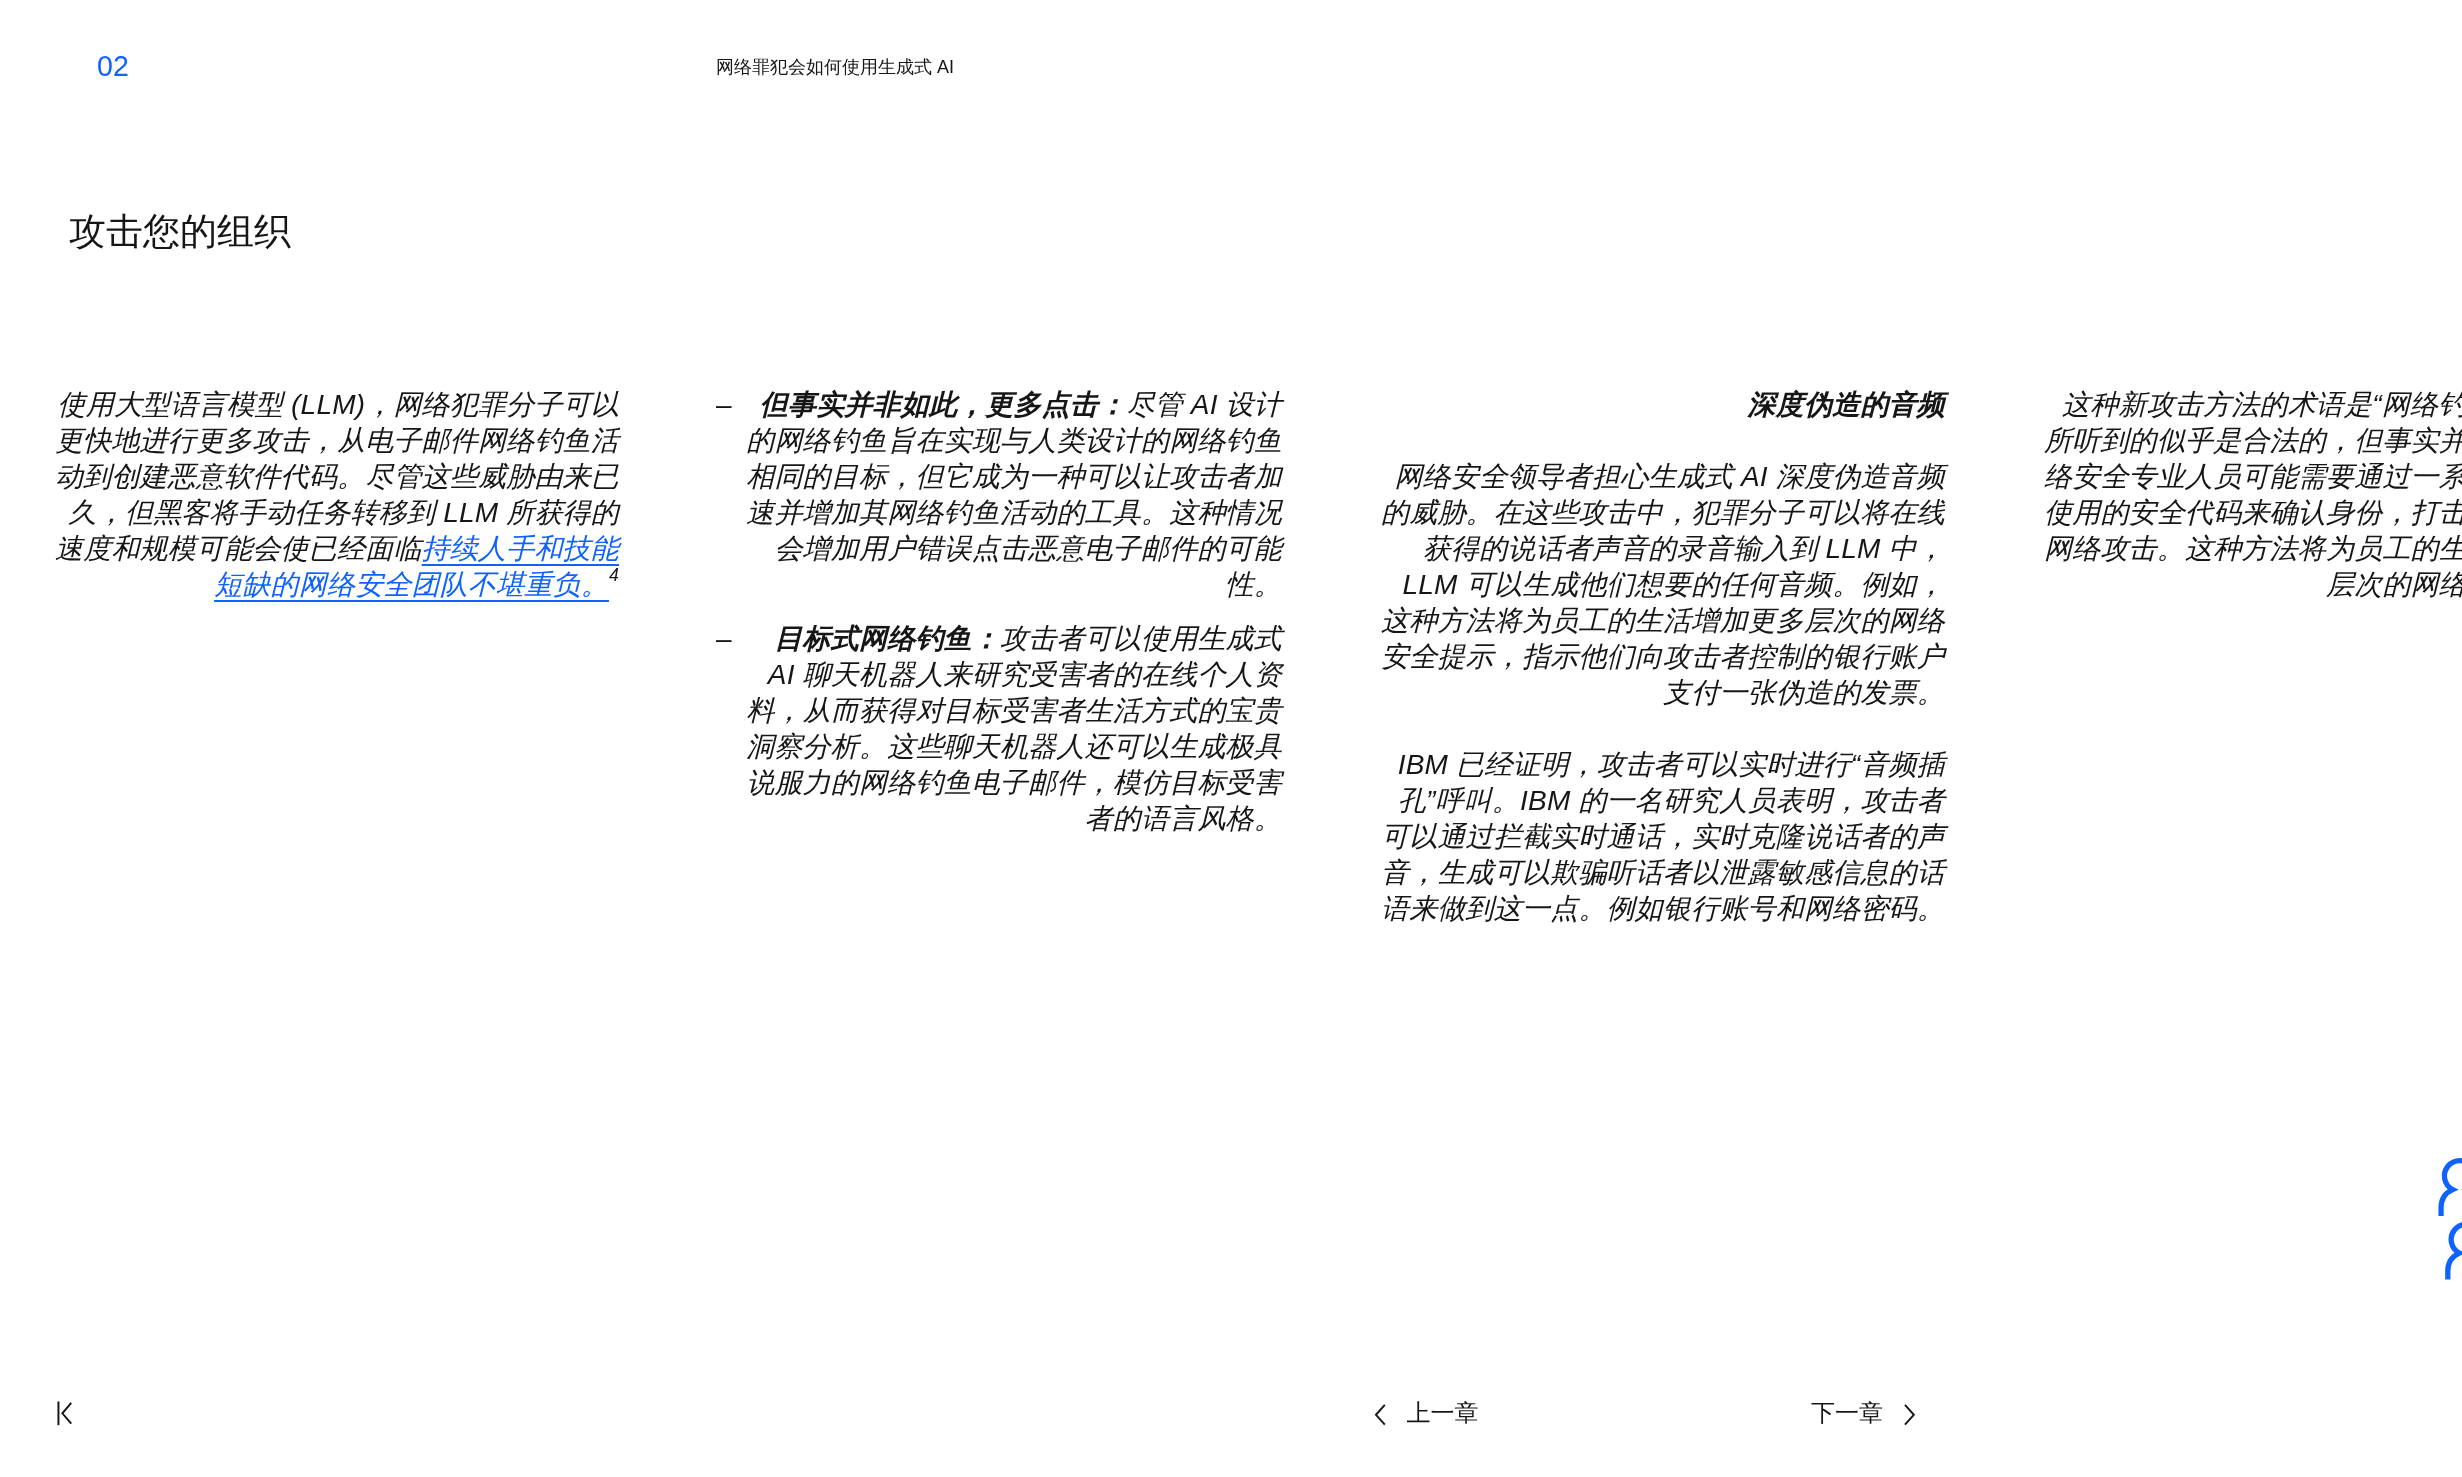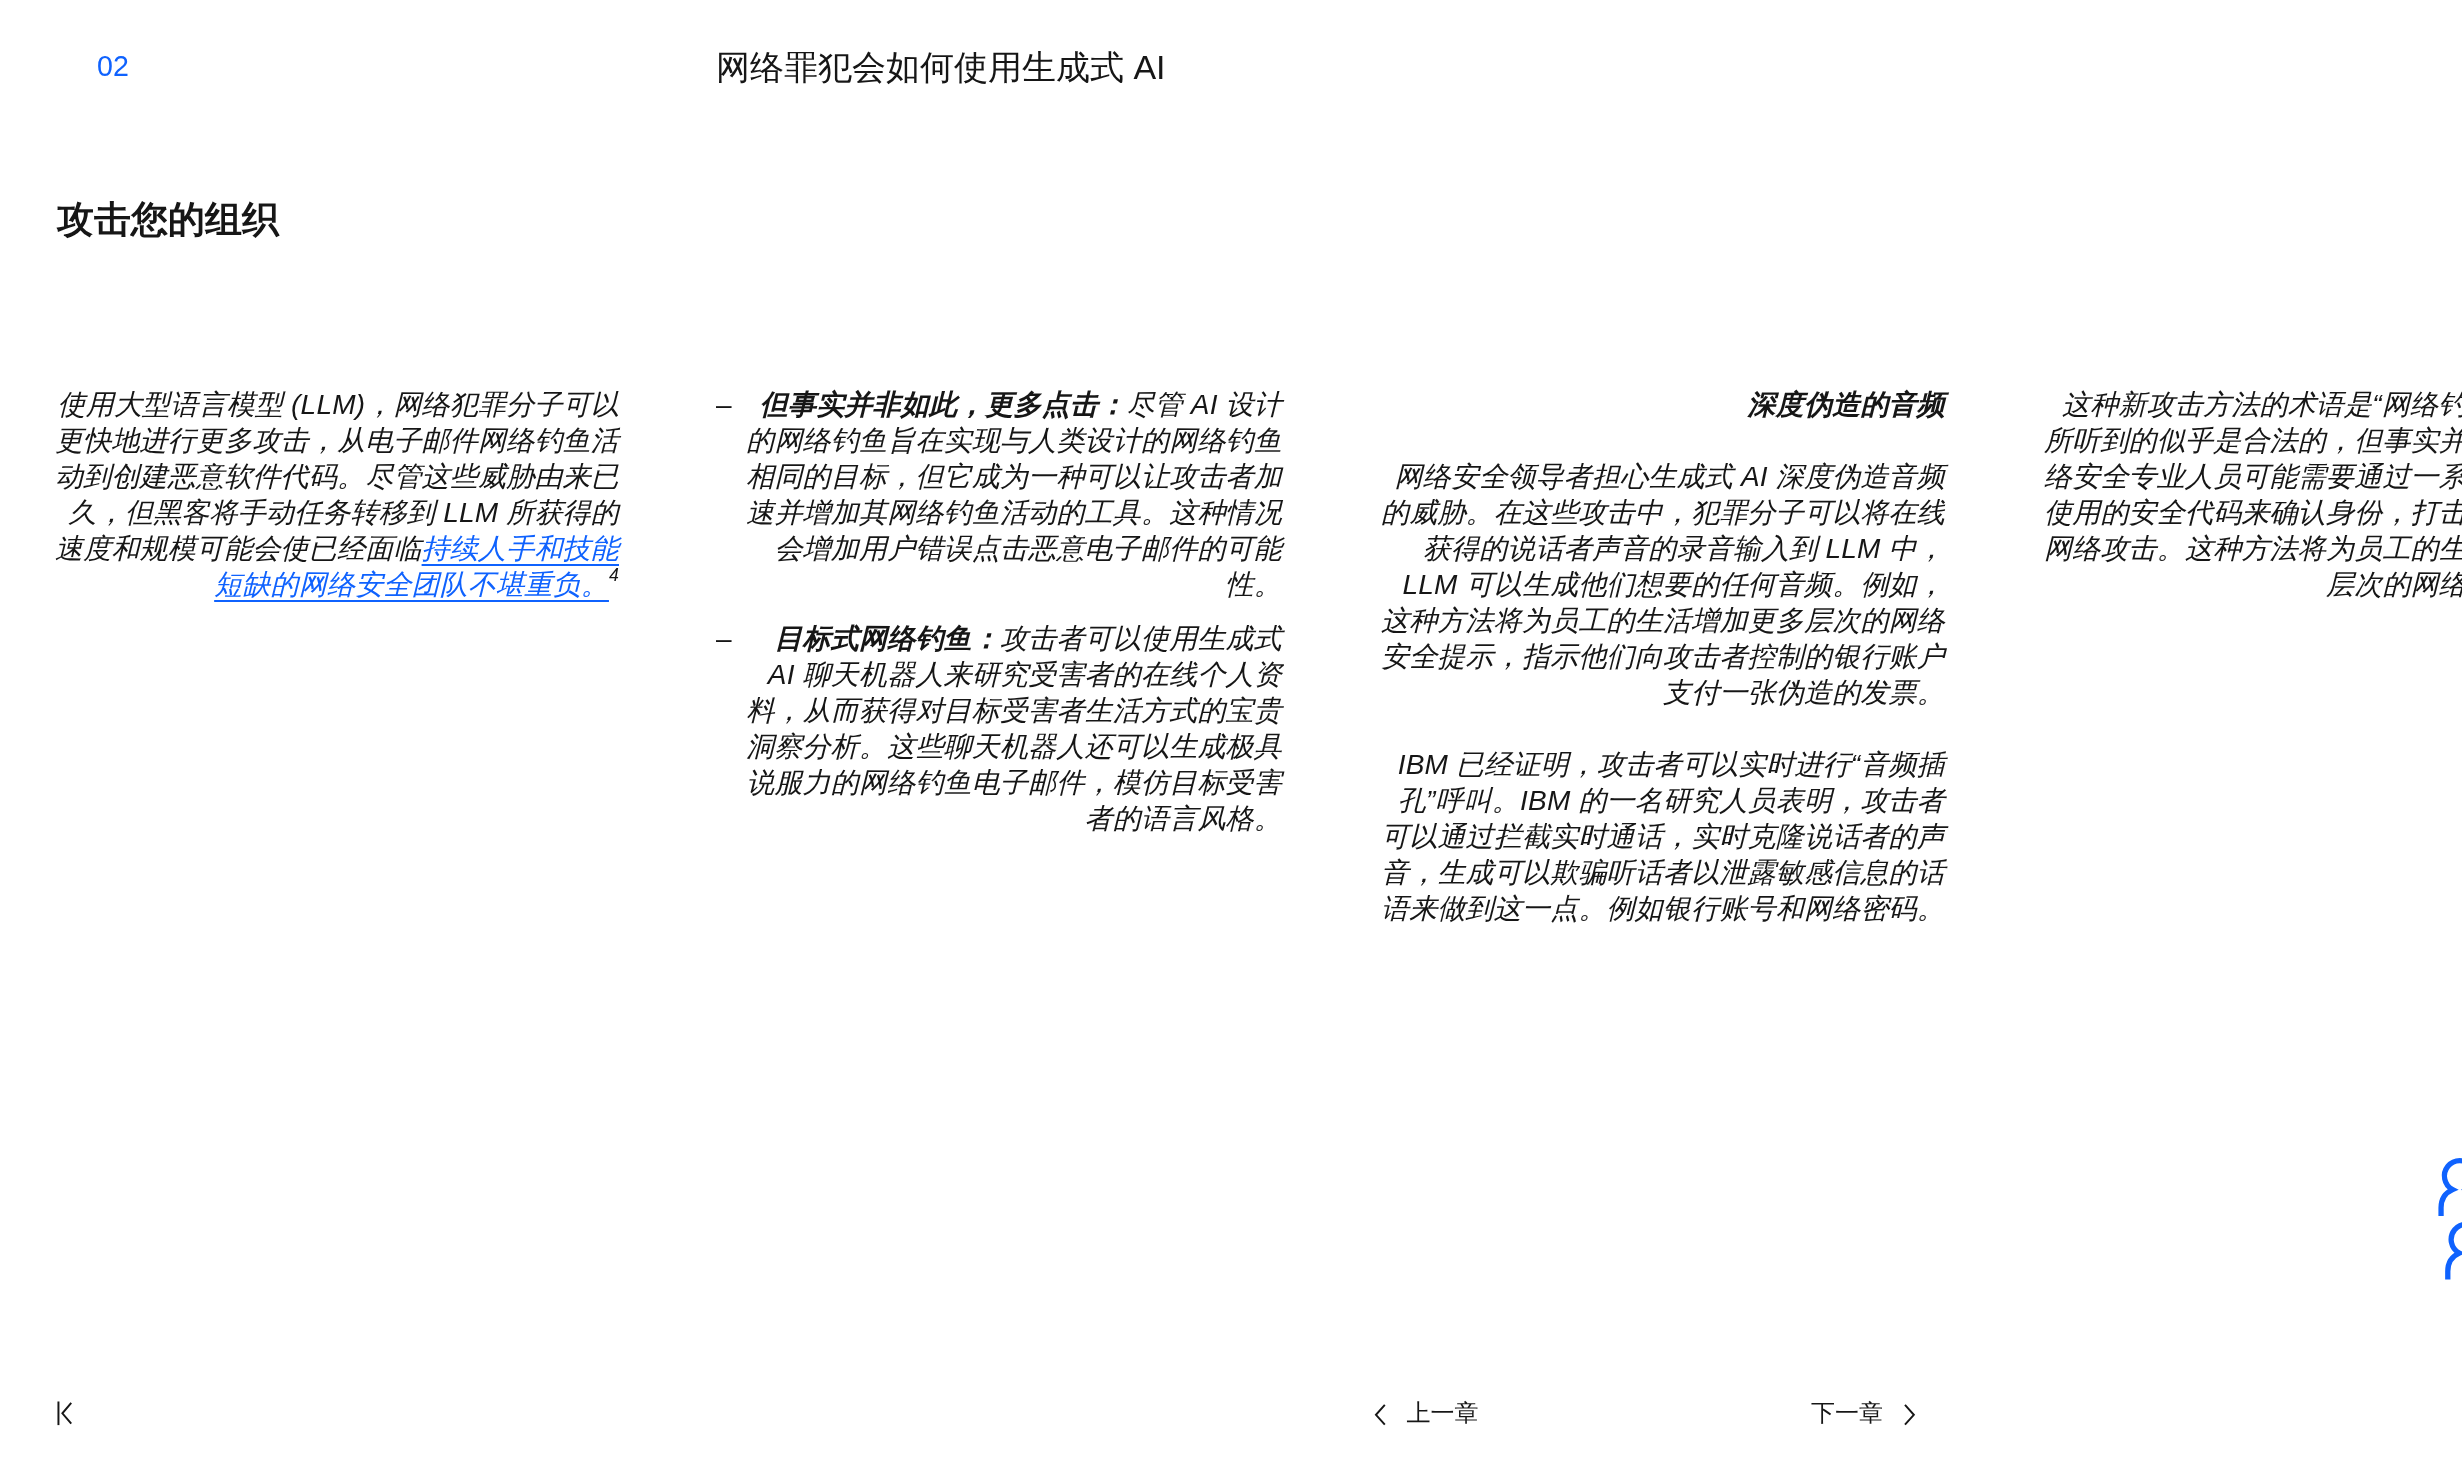--- a/index.html
+++ b/index.html
@@ -25,34 +25,34 @@
     top: 51px;
     font-size: 28.6px;
     line-height: 30.5px;
     color: #0f62fe;
     margin-left: 42px;
   }
   .running-title {
     position: absolute;
     left: 716px;
     top: 52px;
-    font-size: 34px;
+    font-size: 18px;
     line-height: 30.5px;
     color: #161616;
   }
 
   
   .section-title {
     position: absolute;
     left: 53px;
     top: 193px;
-    margin: 4px;
+    margin: 16px;
     font-size: 37px;
     line-height: 45px;
-    font-weight: 700;
+    font-weight: 400;
     color: #161616;
   }
 
   
   .columns {
     position: absolute;
     left: 53px;
     top: 387px;
     display: grid;
     grid-template-columns: repeat(4, 566px);

